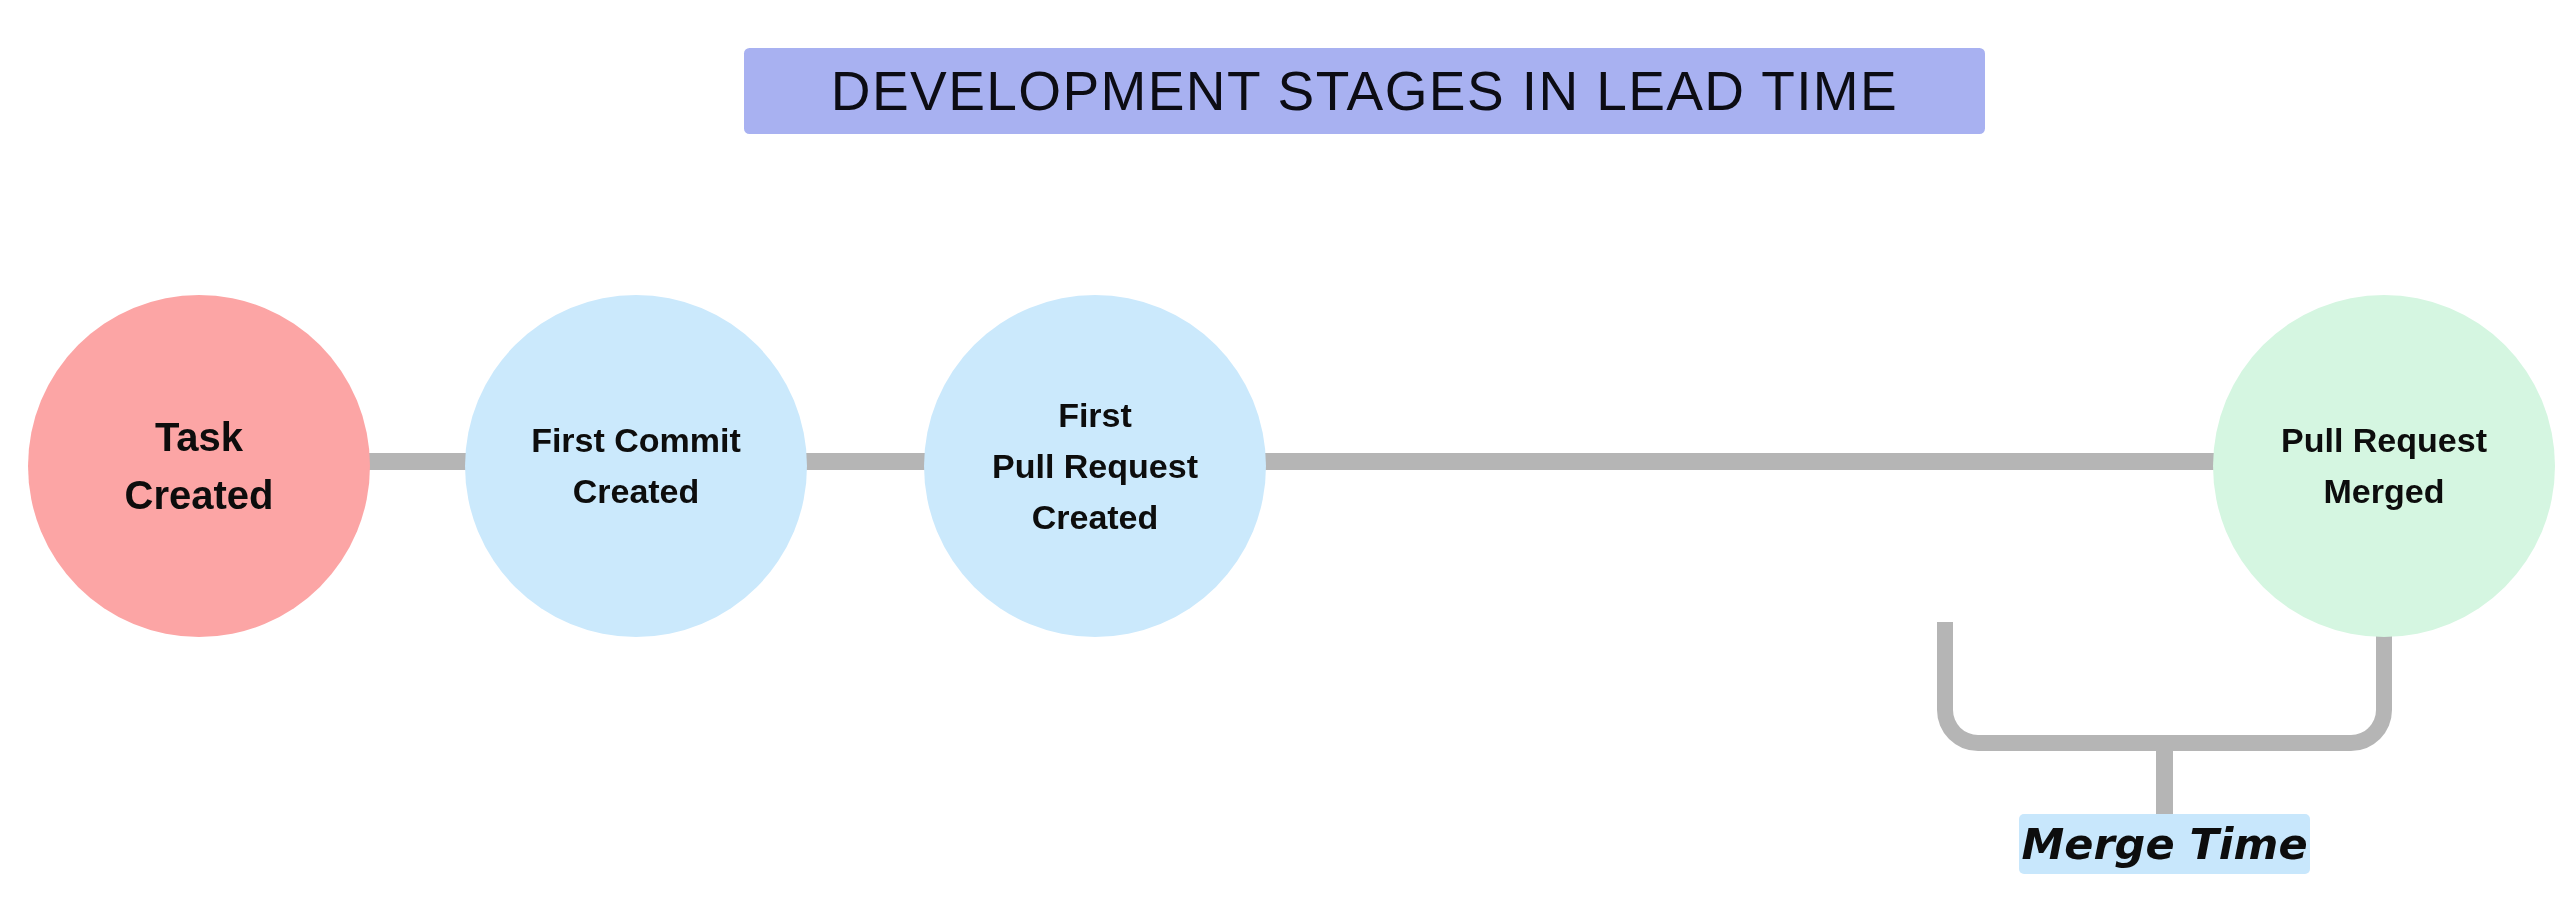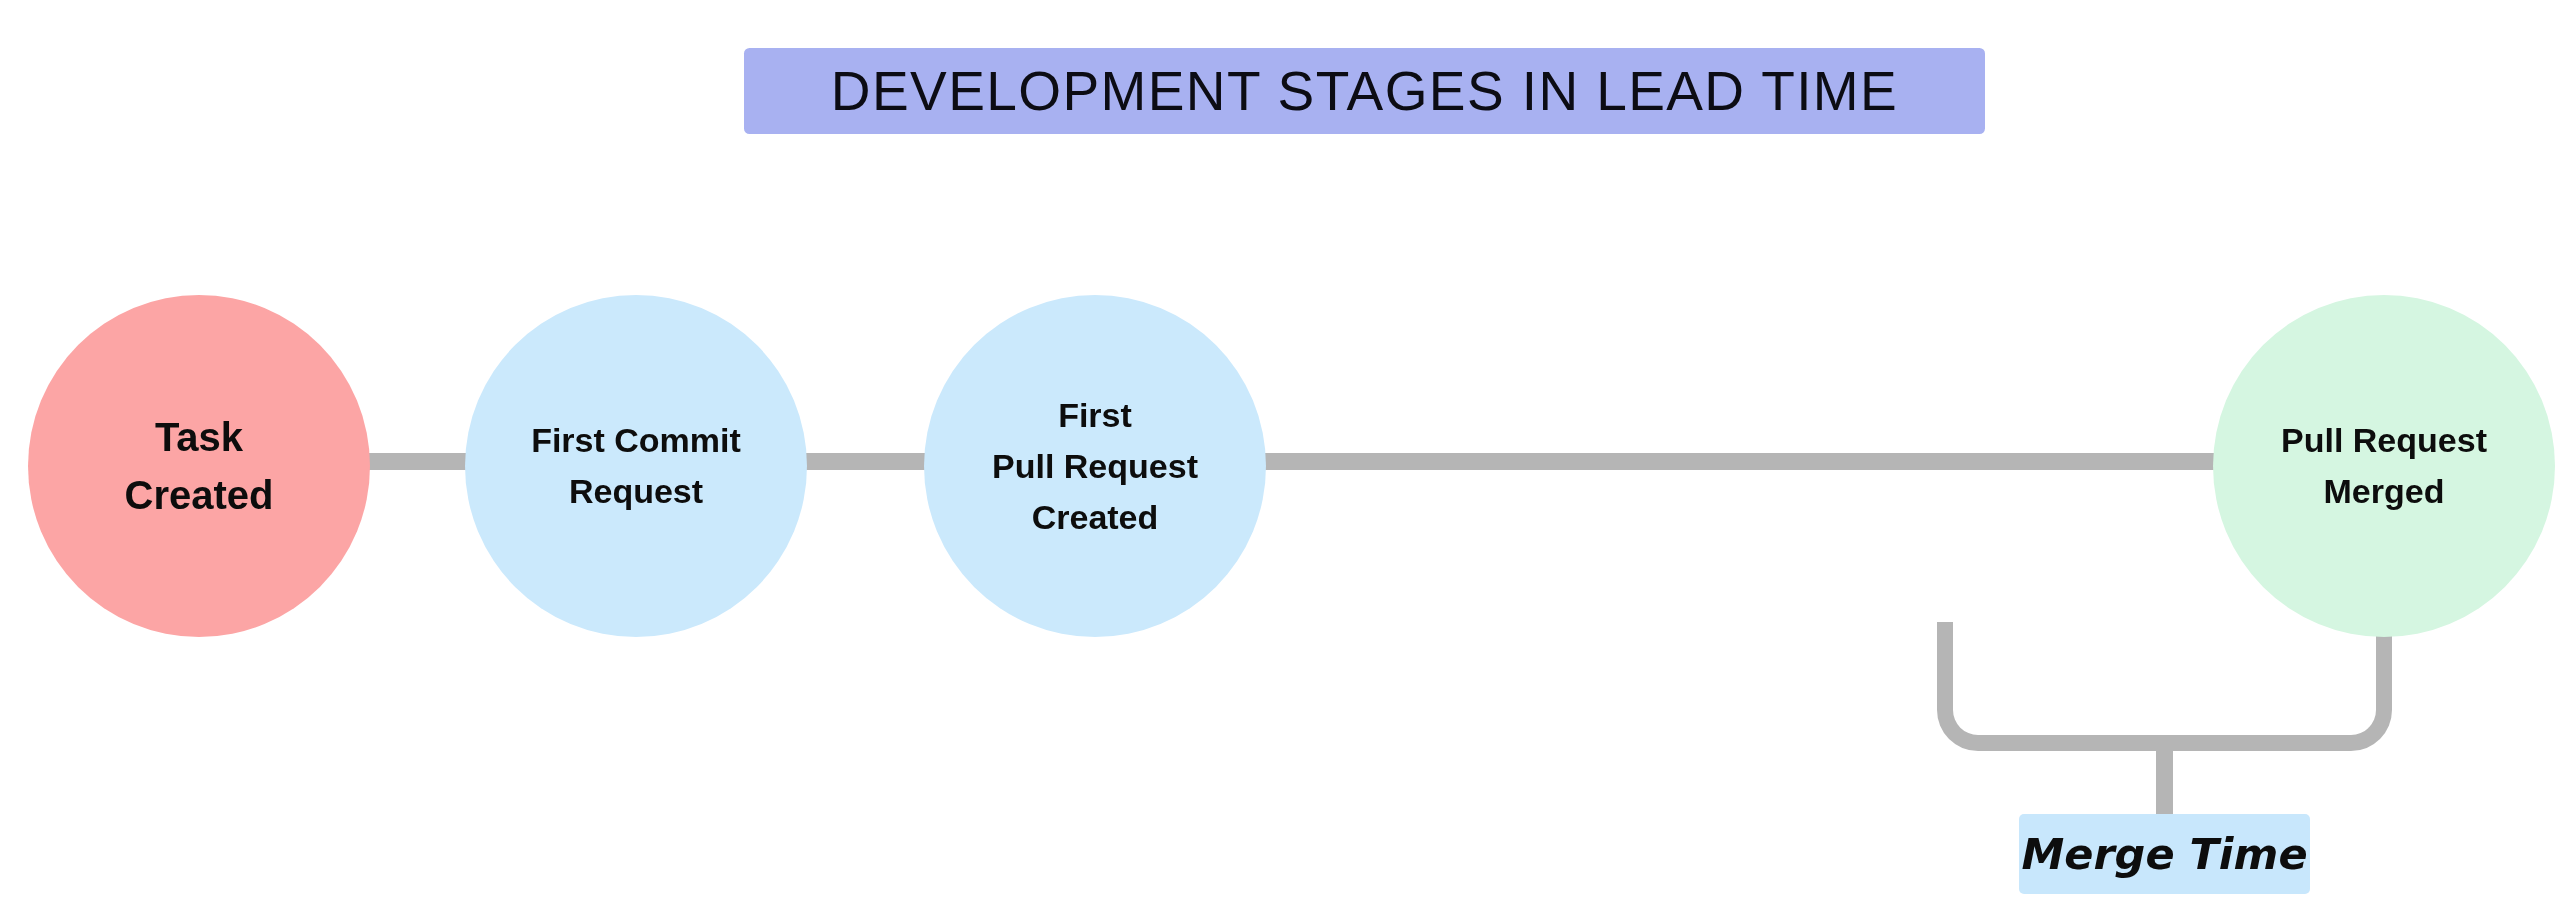--- a/index.html
+++ b/index.html
@@ -77,21 +77,21 @@
     left: 2156px; top: 750px;
     width: 16.5px; height: 66px;
     background: var(--connector);
     z-index: 0;
   }
 
   
   .merge-label {
     position: absolute;
     left: 2019px; top: 814px;
-    width: 291px; height: 80px;
+    width: 291px; height: 60px;
     background: #c8e7fc;
     border-radius: 5px;
     display: flex; align-items: center; justify-content: center;
     z-index: 2;
   }
   .merge-label span {
     font-family: "DejaVu Sans", cursive;
     font-style: italic;
     font-weight: 600;
     font-size: 43px;
@@ -113,21 +113,21 @@
   <div class="bracket"></div>
   <div class="bracket-stem"></div>
 
   <div class="stage stage--lg" style="left: 28px; background: #fca5a5;">
     <span>Task
 Created</span>
   </div>
 
   <div class="stage" style="left: 465px; background: rgb(203, 233, 252);">
     <span>First Commit
-Request</span>
+Created</span>
   </div>
 
   <div class="stage" style="left: 924px; background: rgb(203, 233, 252); align-items: center;">
     <span>First
 Pull Request
 Created</span>
   </div>
 
 
 

